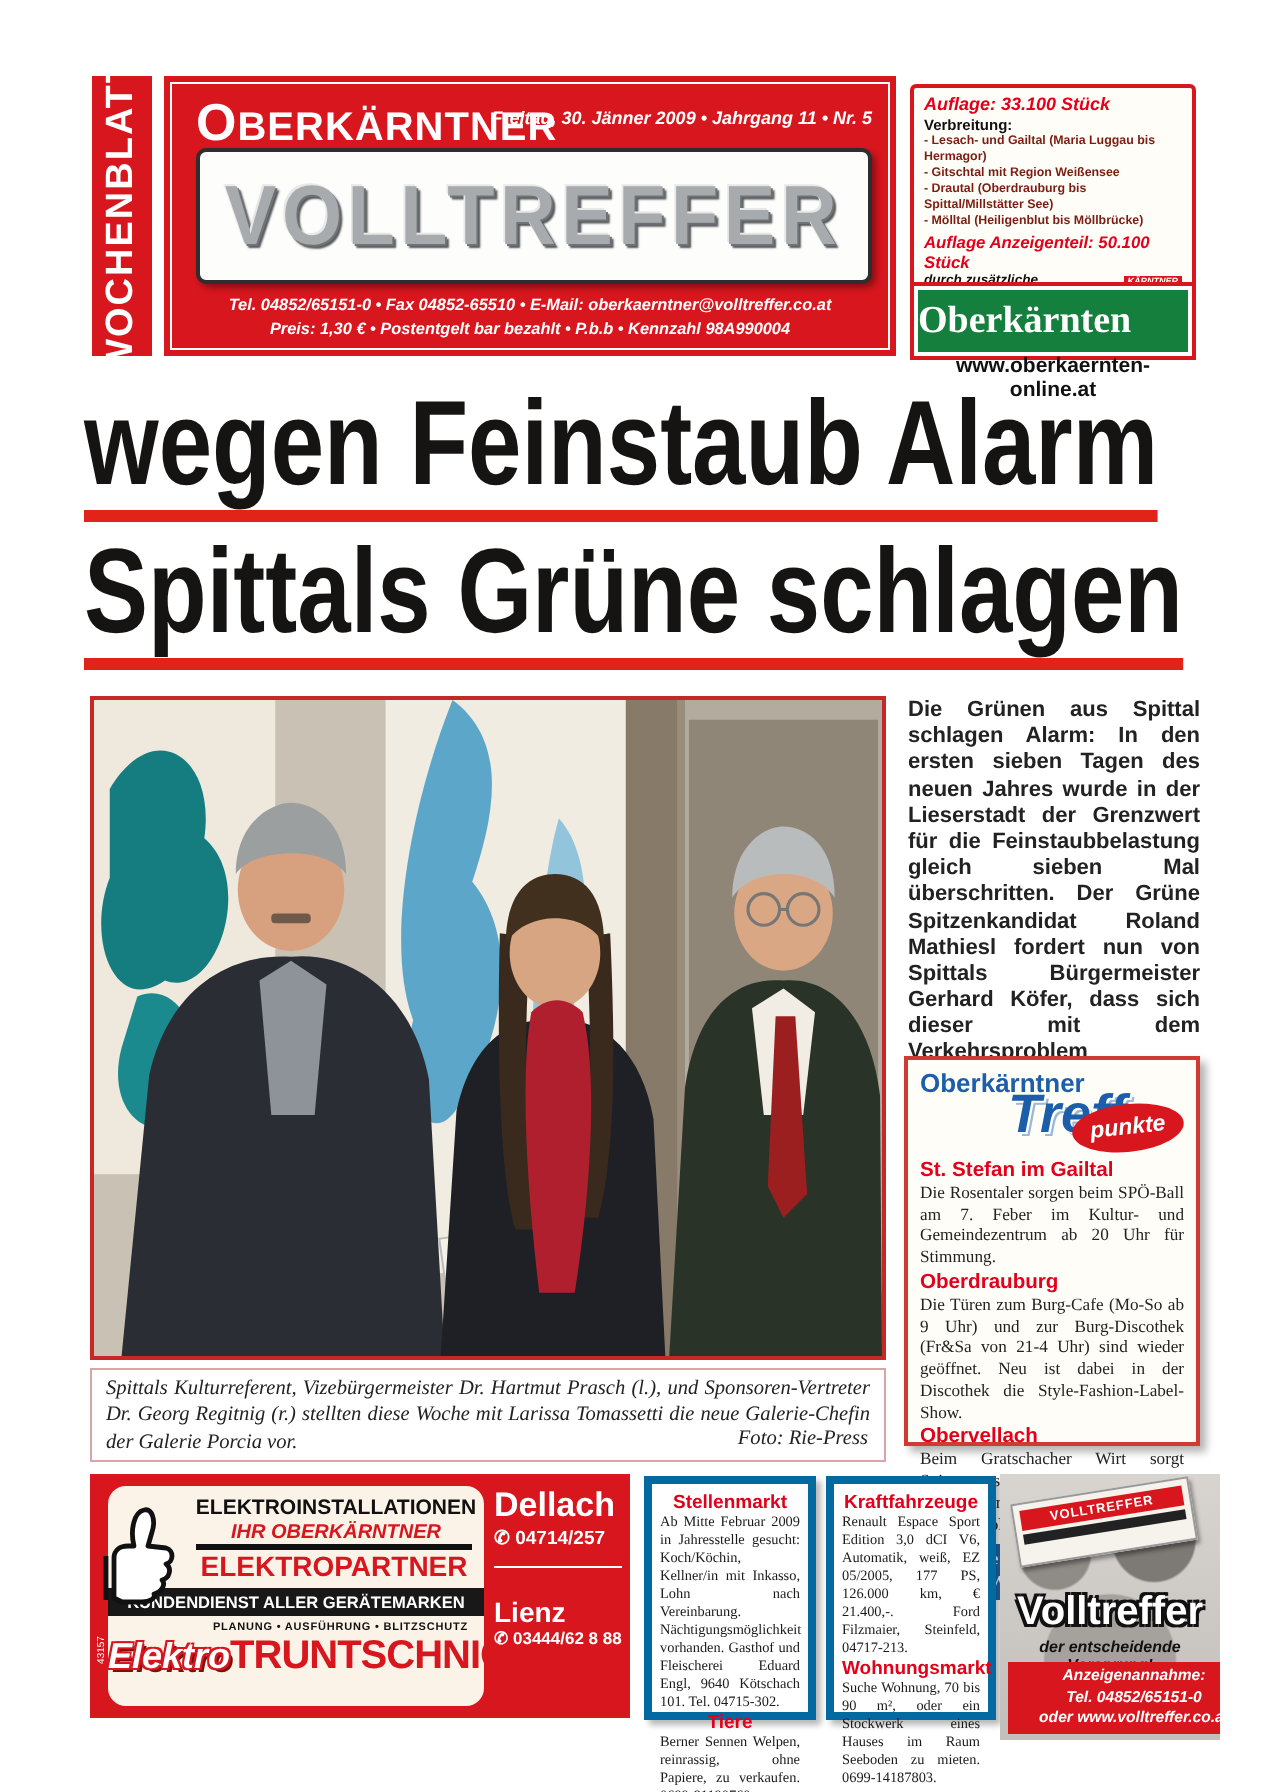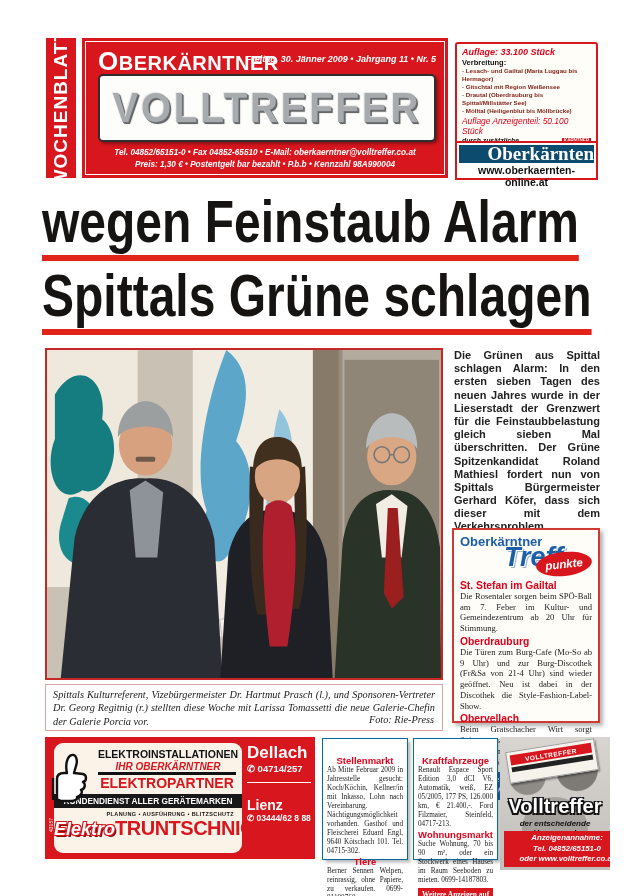--- a/index.html
+++ b/index.html
@@ -24,30 +24,30 @@
     text-shadow:-1px -1px 0 #e8e8e8,1px 1px 0 #6f7375,2px 2px 1px #55585a;}
   .mh-contact{left:0;bottom:7px;width:100%;text-align:center;color:#fff;
     font-weight:700;font-style:italic;font-size:8.2px;line-height:1.45;}
 
   
   #info-box{left:455px;top:42px;width:143px;height:116px;background:#fffdf8;
     border:2px solid #d8161e;border-radius:3px;padding:3px 5px;box-sizing:border-box;}
   .ib-auflage{color:#e2001a;font-weight:800;font-style:italic;font-size:9px;}
   .ib-verb{color:#111;font-weight:800;font-size:7.5px;margin-top:1px;}
   .ib-bullet{color:#7b1d10;font-weight:700;font-size:6.2px;line-height:1.3;}
-  .ib-anz{color:#e2001a;font-weight:400;font-style:italic;font-size:8.4px;margin-top:1px;}
+  .ib-anz{color:#e2001a;font-weight:700;font-style:italic;font-size:8.4px;margin-top:1px;}
   .ib-zusatz{color:#111;font-weight:700;font-style:italic;font-size:6.8px;display:flex;align-items:center;gap:3px;margin-top:1px;}
   .ib-logo{background:#d8161e;color:#fff;font-weight:800;font-size:4.5px;line-height:1.1;
     padding:1px 2px;text-align:center;display:inline-block;}
   .ib-note{color:#7b1d10;font-style:italic;font-size:5.8px;text-align:center;margin-top:1px;}
 
   
   #region-box{left:455px;top:141px;width:143px;height:39px;background:#fff;
     border:2px solid #d8161e;box-sizing:border-box;padding:2px;}
-  .rb-red{background:#0c4a6e;height:18px;display:flex;align-items:center;justify-content:flex-end;}
+  .rb-red{background:#15803d;height:31px;display:flex;align-items:center;justify-content:flex-start;}
   .rb-red span{color:#fff;font-family:"Liberation Serif",serif;font-weight:700;font-size:19px;}
   .rb-url{text-align:center;color:#111;font-weight:800;font-size:10.5px;margin-top:1px;}
 
   
   #headline{left:42px;top:190px;width:575px;}
   .hl-line{display:inline-block;font-weight:800;font-size:60px;line-height:64px;color:#161412;
     letter-spacing:0px;white-space:nowrap;transform:scaleX(.8);transform-origin:0 50%;
     border-bottom:6px solid #e2231a;padding-bottom:1px;margin-bottom:3px;}
 
   
@@ -95,22 +95,22 @@
     text-shadow:-1px -1px 0 #d8161e,1px -1px 0 #d8161e,-1px 1px 0 #d8161e,1px 1px 0 #d8161e,2px 2px 0 #7e0d0d;}
   .el-brand .b2{font-weight:800;font-size:20px;color:#d8161e;letter-spacing:-.5px;}
   .el-right{position:absolute;left:202px;top:6px;width:64px;color:#fff;}
   .el-city1{font-weight:800;font-size:17px;}
   .el-ph1{font-weight:700;font-size:9.5px;border-bottom:1.5px solid #fff;padding-bottom:8px;}
   .el-city2{font-weight:800;font-size:14px;margin-top:14px;}
   .el-ph2{font-weight:700;font-size:8.5px;}
   .el-hand{position:absolute;left:2px;top:14px;}
 
   
-  .cl-box{top:738px;width:86px;height:122px;background:#fff;border:1px solid #0369a1;
-    box-shadow:2.5px 2.5px 3px rgba(0,0,0,.28);box-sizing:border-box;padding:16px 4px;}
+  .cl-box{top:738px;width:86px;height:122px;background:#fff;border:4px solid #0369a1;
+    box-shadow:2.5px 2.5px 3px rgba(0,0,0,.28);box-sizing:border-box;padding:4px 4px;}
   #class1{left:322px;}
   #class2{left:413px;width:85px;}
   .cl-title{color:#e2001a;font-weight:800;font-size:9.5px;text-align:center;}
   .cl-text{font-family:"Liberation Serif",serif;font-size:7.2px;line-height:1.25;color:#1a1a1a;text-align:justify;}
   .cl-more{background:#d8161e;color:#fff;font-family:"Liberation Serif",serif;font-weight:700;
     font-size:7.4px;text-align:center;padding:2px 1px;margin-top:3px;}
 
   
   #vtad{left:500px;top:737px;width:110px;height:133px;overflow:hidden;
     background:radial-gradient(circle at 25% 30%,#8f8c88 0 14%,transparent 15%),

